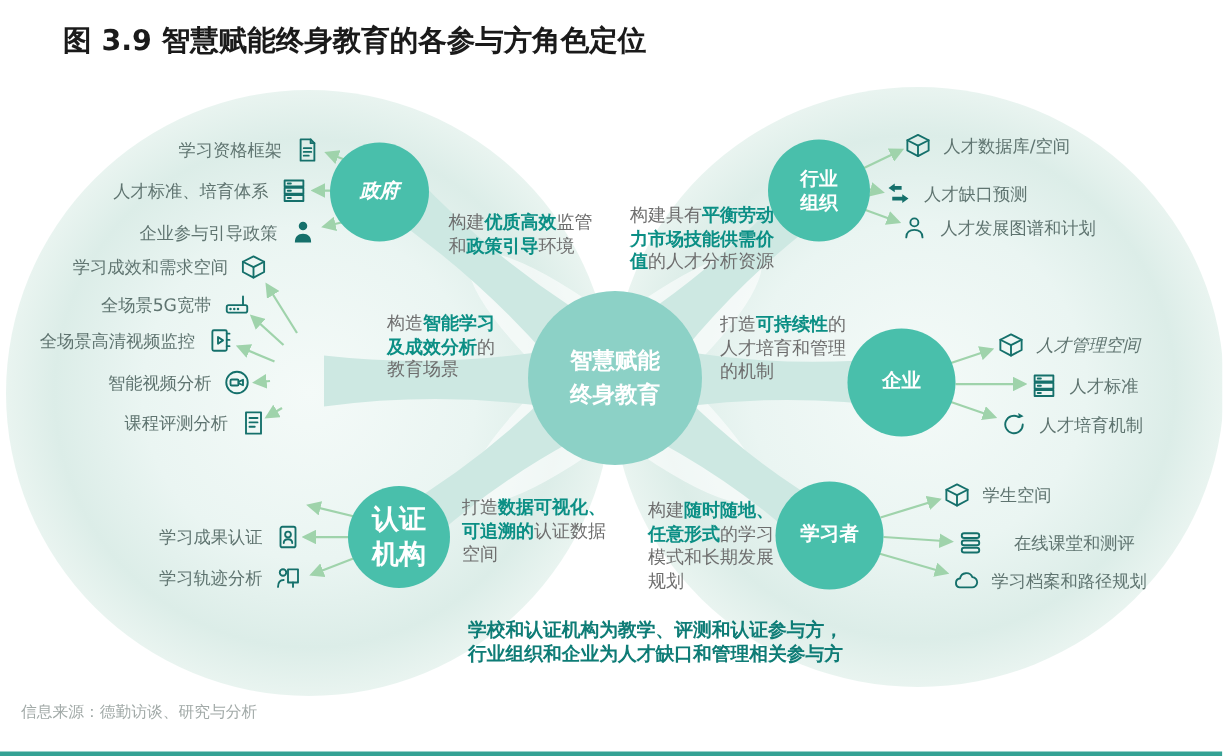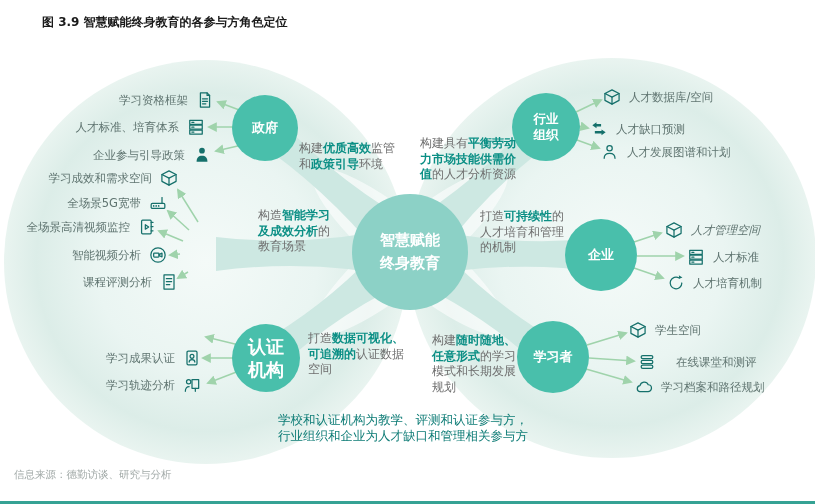--- a/index.html
+++ b/index.html
@@ -1,34 +1,34 @@
 <!DOCTYPE html>
 <html><head>
 <meta charset="utf-8">
 <style>
   html,body{margin:0;padding:0;background:#ffffff;}
   #canvas{position:relative;width:815px;height:504px;overflow:hidden;background:#ffffff;
           font-family:"DejaVu Sans","Liberation Sans",sans-serif;}
   #bg{position:absolute;left:0;top:0;}
-  .title{position:absolute;left:14px;top:14px;font-size:12px;font-weight:bold;color:#1a1a1a;padding-left:28px;}
+  .title{position:absolute;left:14px;top:14px;font-size:19px;font-weight:bold;color:#1a1a1a;padding-left:28px;}
   .circle{position:absolute;border-radius:50%;display:flex;flex-direction:column;align-items:center;
           justify-content:center;color:#ffffff;font-weight:bold;text-align:center;line-height:1.3;}
   .sat{background:#49bfab;font-size:13px;}
   .hub{background:#8cd1c6;font-size:15px;line-height:1.55;}
   .item{position:absolute;display:flex;align-items:center;height:22px;transform:translateY(-50%);}
   .item .lbl{font-size:11.5px;color:#5f7470;white-space:nowrap;}
   .item.l .lbl{margin-right:7px;}
   .item.r .lbl{margin-left:7px;}
   .ic{width:20px;height:20px;display:inline-flex;}
   .ic svg{width:20px;height:20px;stroke:#15706b;fill:none;stroke-width:1.5;
           stroke-linecap:round;stroke-linejoin:round;}
   .desc{position:absolute;font-size:12px;line-height:1.3;color:#6e6e6e;}
   .desc b{color:#0b8f85;}
-  .note{position:absolute;left:278px;top:412px;width:284px;text-align:left;
-        font-size:12.5px;font-weight:normal;color:#0e7c76;line-height:1.28;}
+  .note{position:absolute;left:278px;top:412px;width:284px;text-align:right;
+        font-size:12.5px;font-weight:bold;color:#0e7c76;line-height:1.28;}
   .note span{display:block;}
   .src{position:absolute;left:14px;top:468px;font-size:10.5px;color:#a2aaa8;}
   .bottom-rule{position:absolute;left:0;right:0;bottom:0;height:3px;background:#35a294;}
   .two{display:block;}
 </style>
 </head>
 <body>
 
 <div id="canvas">
 
@@ -161,21 +161,21 @@
         </symbol>
     </defs>
   </svg>
 
   <div class="title">图 3.9 智慧赋能终身教育的各参与方角色定位</div>
 
   <div class="circle hub" style="left:352px;top:194px;width:116px;height:116px;">
     <span>智慧赋能</span>
     <span>终身教育</span>
   </div>
-  <div class="circle sat" style="left:232px;top:95px;width:66px;height:66px;">
+  <div class="circle sat" style="left:220px;top:95px;width:66px;height:66px;font-style:italic;">
     <span>政府</span>
   </div>
   <div class="circle sat" style="left:512px;top:93px;width:68px;height:68px;font-size:12.5px;">
     <span class="two">行业</span>
     <span class="two">组织</span>
   </div>
   <div class="circle sat" style="left:565px;top:219px;width:72px;height:72px;">
     <span>企业</span>
   </div>
   <div class="circle sat" style="left:232px;top:324px;width:68px;height:68px;font-size:18px;">

